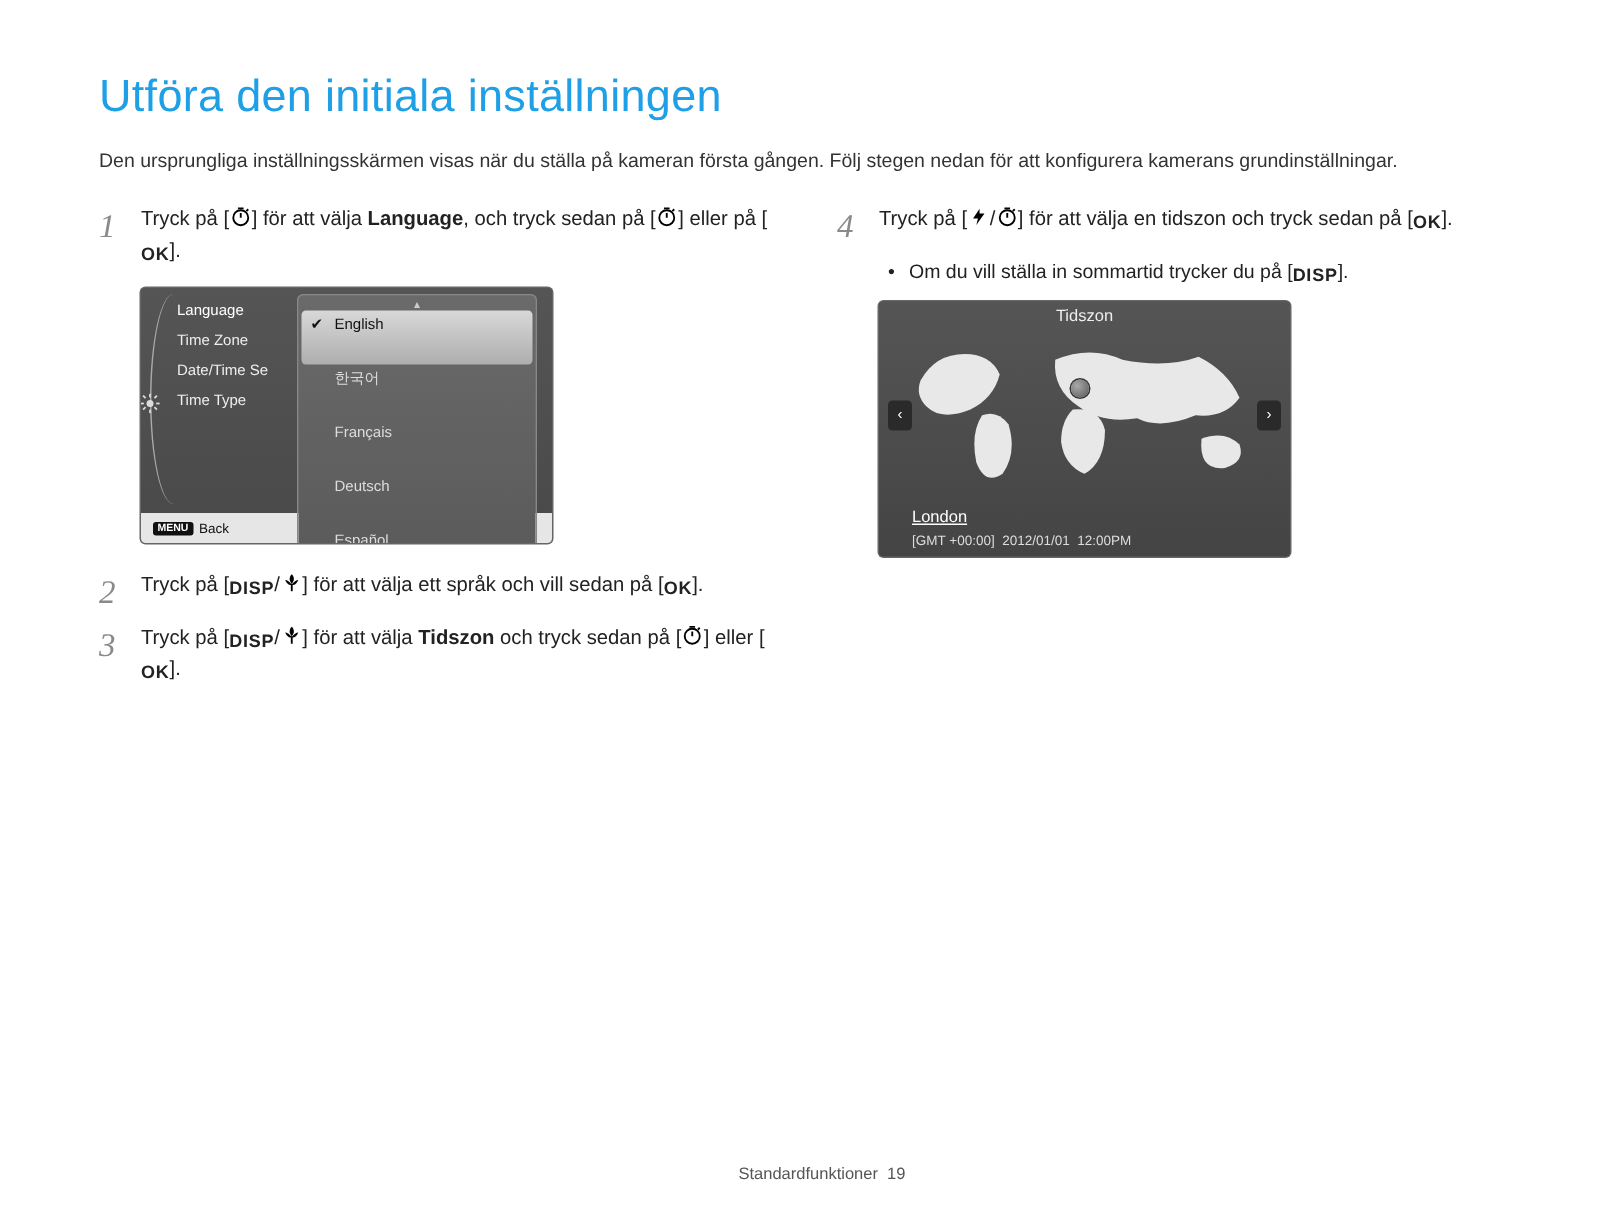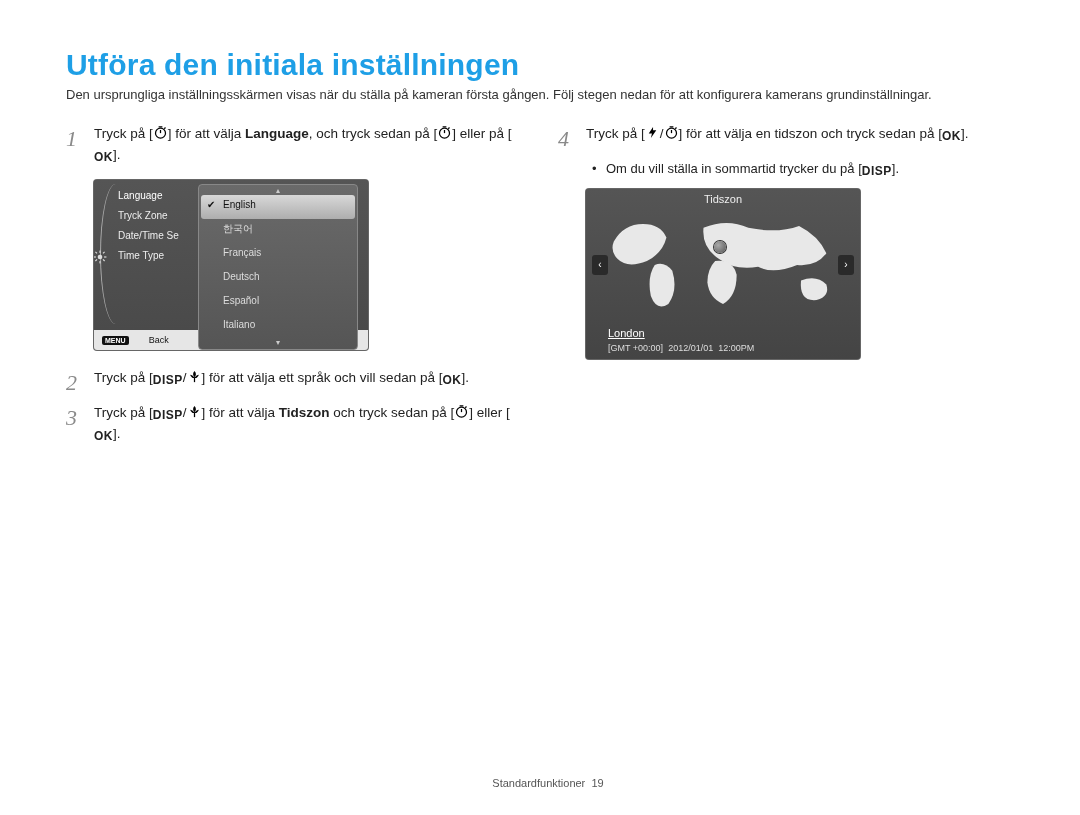--- a/index.html
+++ b/index.html
@@ -7,23 +7,23 @@
     width: 1080px;
     height: 815px;
     background: #fff;
     font-family: Arial, Helvetica, sans-serif;
     color: #222;
     position: relative;
     padding: 48px 66px 0 66px;
   }
   h1.page-title {
     color: #1e9fe6;
-    font-weight: 700;
+    font-weight: 400;
     font-size: 30px;
-    margin-bottom: 4px;
+    margin-bottom: 16px;
     letter-spacing: .2px;
   }
   p.intro {
     font-size: 13px;
     line-height: 1.4;
     color: #333;
     margin-bottom: 20px;
     max-width: 950px;
   }
   .columns {
@@ -133,21 +133,21 @@
     border-radius: 4px;
     padding: 2px;
   }
   .lang-popup .caret {
     text-align: center;
     font-size: 8px;
     color: #ccc;
     line-height: 8px;
   }
   .lang-row {
-    height: 24px;
+    height: 36px;
     line-height: 20px;
     padding: 0 8px 0 22px;
     font-size: 10px;
     color: #ddd;
     position: relative;
     border-radius: 3px;
   }
   .lang-row.sel {
     background: linear-gradient(#d8d8d8,#aeaeae);
     color: #111;
@@ -160,21 +160,21 @@
     color: #111;
   }
   .screen .footer {
     height: 20px;
     background: #e6e6e6;
     color: #111;
     display: flex;
     align-items: center;
     font-size: 9px;
   }
-  .screen .footer .fcell { display: flex; align-items: center; gap: 20px; padding: 0 8px; }
+  .screen .footer .fcell { display: flex; align-items: center; gap: 4px; padding: 0 8px; }
   .screen .footer .fcell:first-child { width: 50%; }
   .mkey {
     display: inline-block;
     font-size: 7px;
     font-weight: 700;
     background: #111;
     color: #fff;
     padding: 1px 3px;
     border-radius: 2px;
   }
@@ -282,21 +282,21 @@
                   <rect x="1" y="11" width="4" height="2"></rect>
                   <rect x="19" y="11" width="4" height="2"></rect>
                   <rect x="3.5" y="3.5" width="4" height="2" transform="rotate(45 5.5 4.5)"></rect>
                   <rect x="16.5" y="16.5" width="4" height="2" transform="rotate(45 18.5 17.5)"></rect>
                   <rect x="16.5" y="3.5" width="4" height="2" transform="rotate(-45 18.5 4.5)"></rect>
                   <rect x="3.5" y="16.5" width="4" height="2" transform="rotate(-45 5.5 17.5)"></rect>
                 </g>
               </svg>
           </span>
           <div class="side-item sel">Language</div>
-          <div class="side-item">Tryck Zone</div>
+          <div class="side-item">Time Zone</div>
           <div class="side-item">Date/Time Se</div>
           <div class="side-item">Time Type</div>
         </div>
         <div class="lang-popup">
           <div class="caret">▴</div>
           <div class="lang-row sel">English</div>
           <div class="lang-row">한국어</div>
           <div class="lang-row">Français</div>
           <div class="lang-row">Deutsch</div>
           <div class="lang-row">Español</div>

